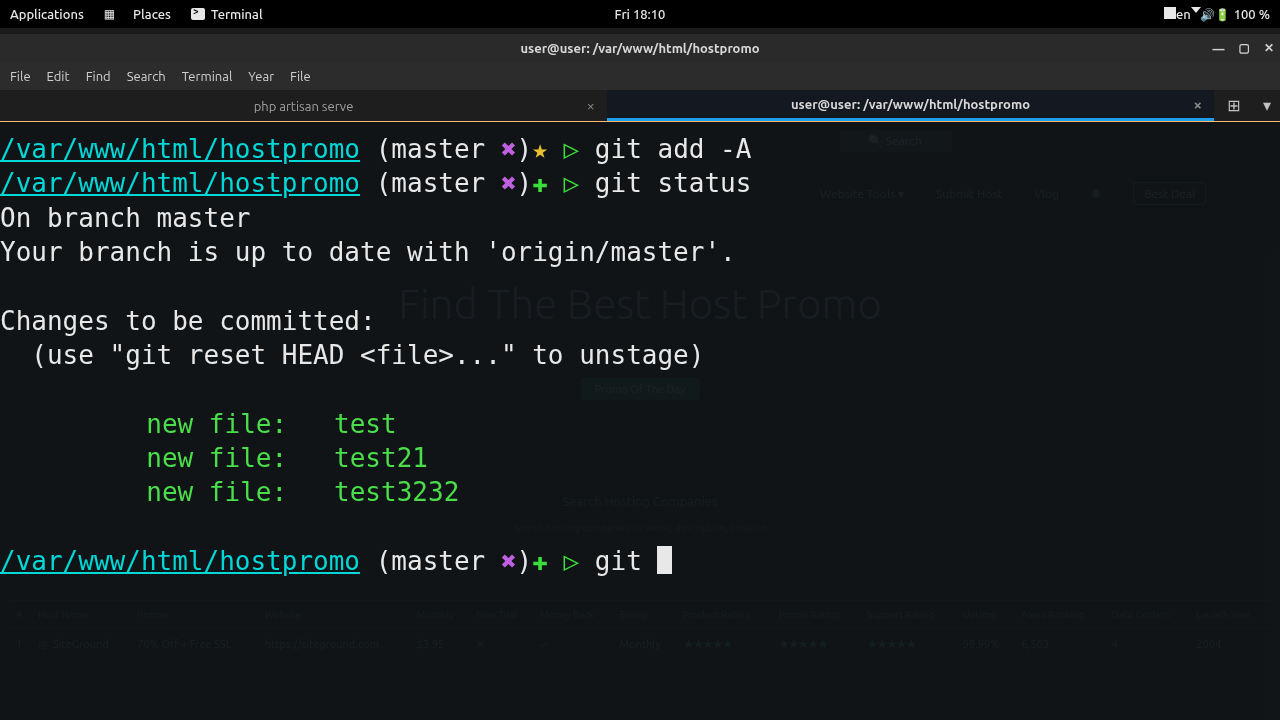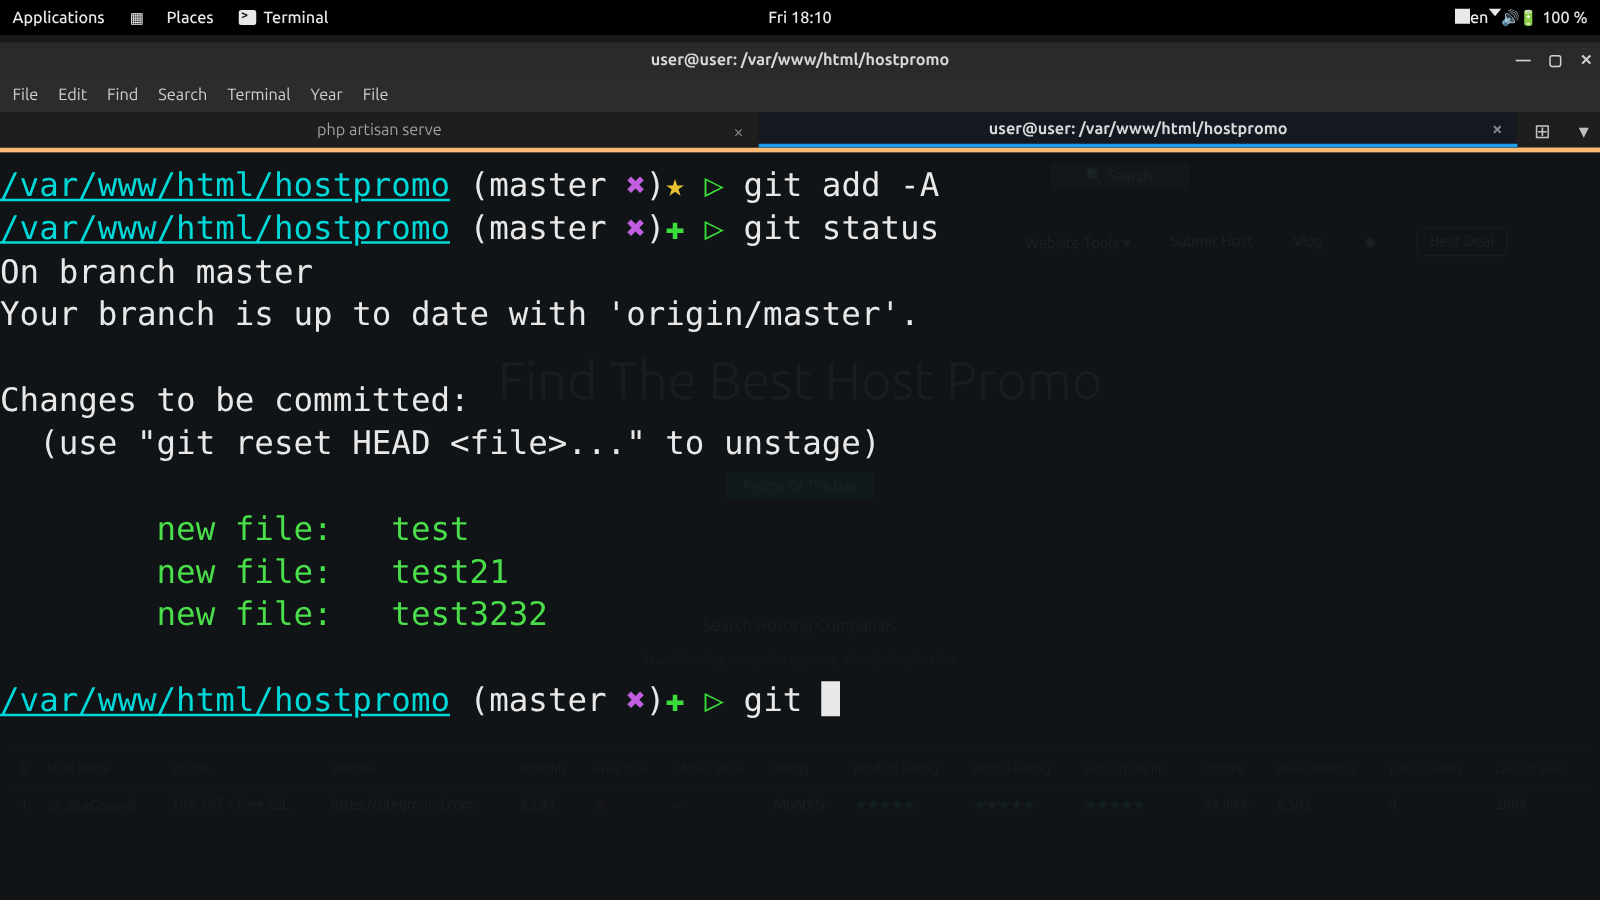--- a/index.html
+++ b/index.html
@@ -121,21 +121,21 @@
     height: 28px; background: #2c2c2c;
     display: flex; align-items: center; gap: 16px;
     padding-left: 10px;
     color: #d0d0d0; font-size: 13px;
   }
   .menubar span { cursor: pointer; }
 
   .tabrow {
     height: 32px; background: #1e1e1e;
     display: flex; align-items: stretch;
-    border-bottom: 4px solid #fdba74;
+    border-bottom: 1px solid #fdba74;
   }
   .tab {
     flex: 1; display: flex; align-items: center; justify-content: center;
     position: relative;
     color: #a0a0a0; font-size: 13px;
     background: #1e1e1e;
   }
   .tab.active {
     background: #141820;
     border-bottom: 3px solid #1e9eea;
@@ -162,21 +162,21 @@
     padding: 10px 0 0 0;
     white-space: pre;
     background: rgba(10,16,22,0.55);
     min-height: 600px;
   }
   .c-cyan   { color: #00d8d8; text-decoration: underline; }
   .c-white  { color: #e8e8e8; }
   .c-purple { color: #c060e0; font-weight: bold; }
   .c-yellow { color: #e8c030; }
   .c-green  { color: #3ade3a; font-weight: bold; }
-  .c-greent { color: #4ade4a; }
+  .c-greent { color: #4ade4a; padding-left: 21px; }
   .c-prompt { color: #3ade3a; }
   .cursor {
     display: inline-block; width: 15px; height: 28px;
     background: #e8e8e8; vertical-align: -4px;
   }
 </style>
 </head>
 <body>
 
 <div class="bg-site">

